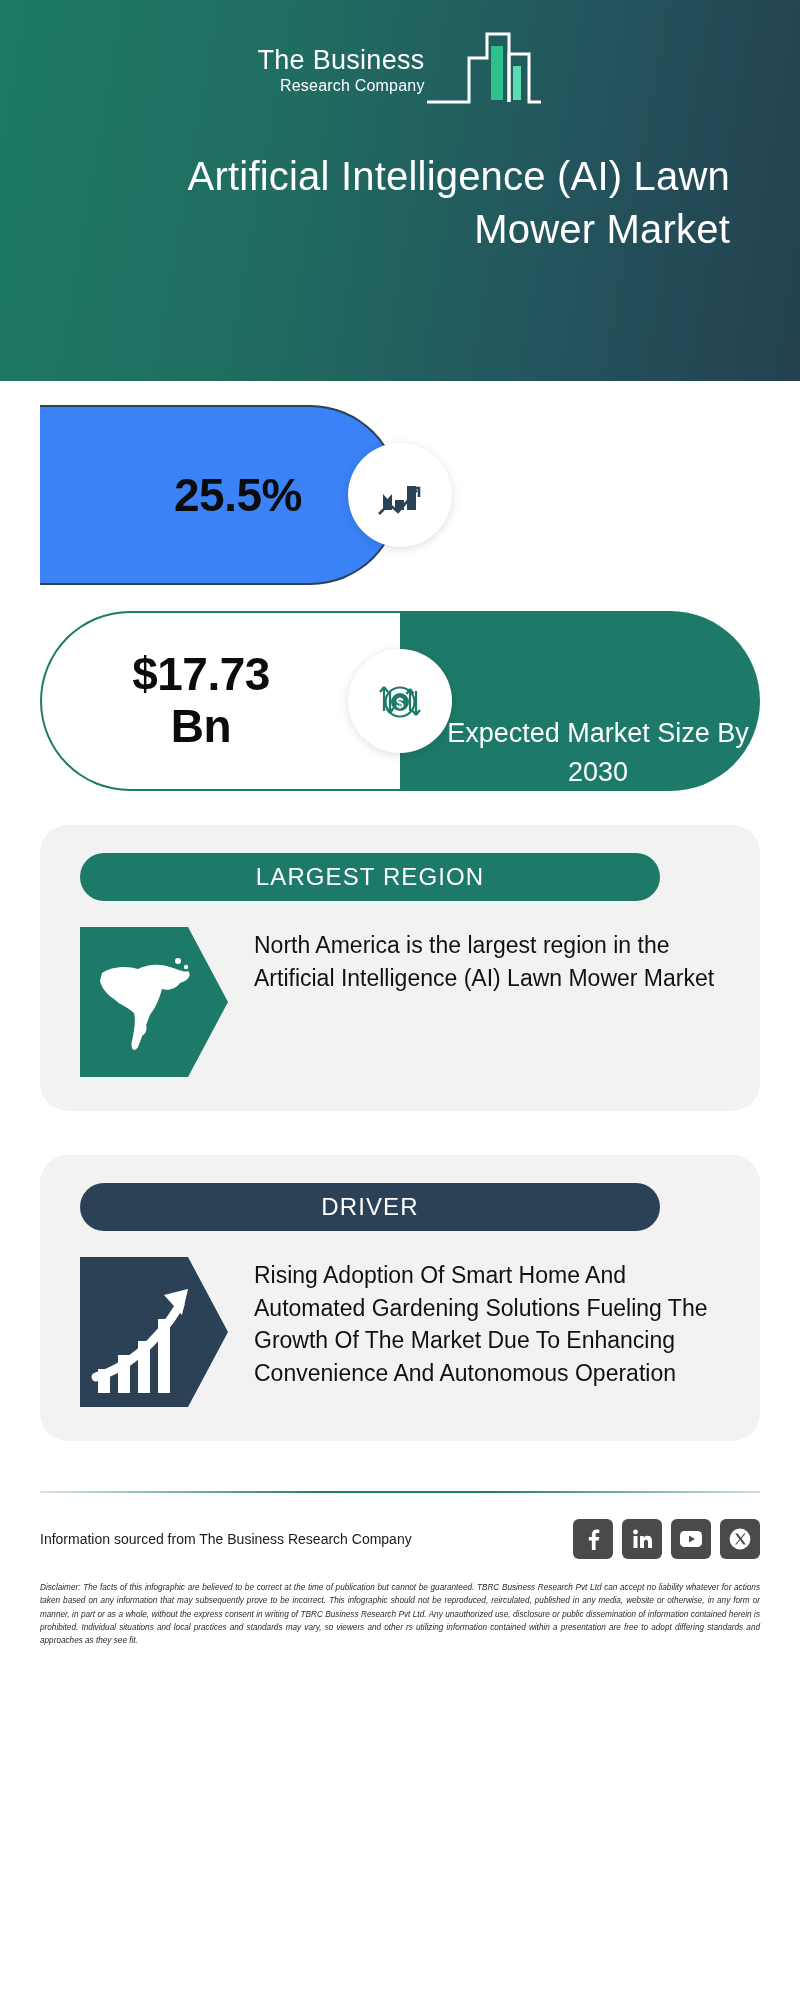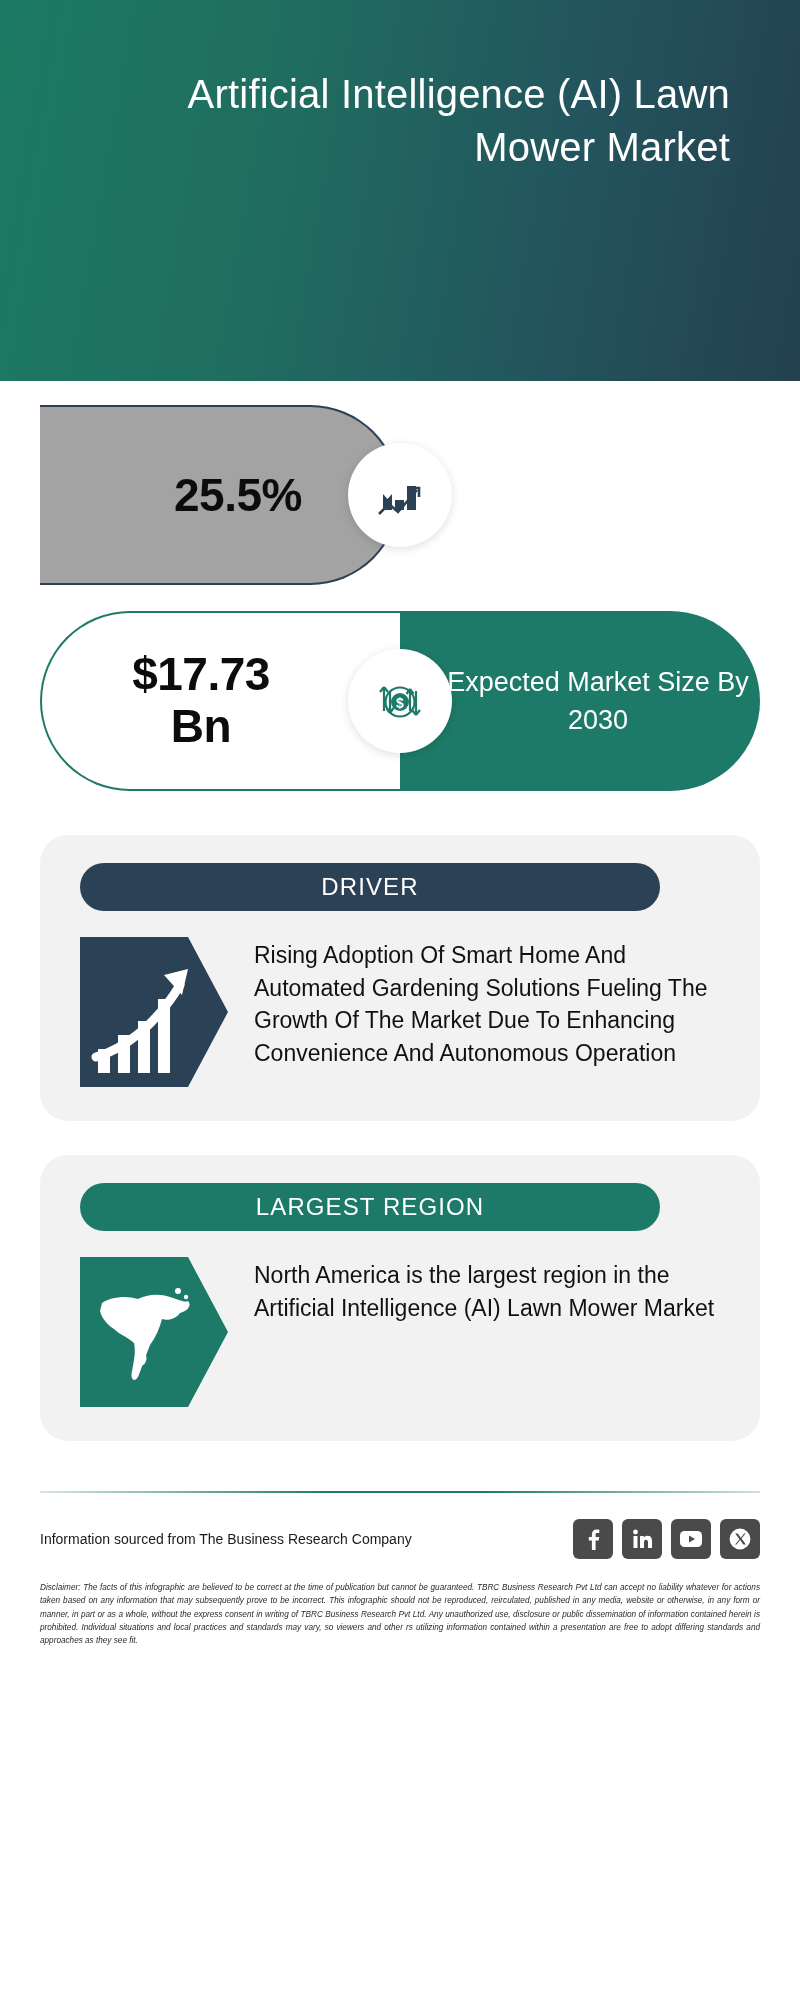--- a/index.html
+++ b/index.html
@@ -55,21 +55,21 @@
     border-radius:90px 0 0 90px;
     display:flex; align-items:center; justify-content:center;
     padding-right:34px;
   }
   .c1-left-text {
     color:#ffffff; font-size:27px; line-height:1.42; text-align:center;
     font-weight:400;
   }
   .c1-right {
     width:50%; height:100%;
-    background:#a3a3a3;
+    background:#3b82f6;
     border:2px solid #2b4156;
     border-left:none;
     border-radius:0 90px 90px 0;
     display:flex; align-items:center; justify-content:center;
     padding-left:38px;
   }
   .c1-value { font-size:46px; font-weight:bold; color:#0c0c0c; letter-spacing:-.5px; }
 
   
   .card2 { margin-top:26px; }
@@ -83,21 +83,21 @@
     padding-right:40px;
   }
   .c2-value {
     font-size:46px; font-weight:bold; color:#0c0c0c;
     text-align:center; line-height:1.12; letter-spacing:-.5px;
   }
   .c2-right {
     width:50%; height:100%;
     background:#1e7a68;
     border-radius:0 90px 90px 0;
-    display:flex; align-items:center; justify-content:center;
+    display:flex; align-items:flex-end; justify-content:center;
     padding-left:36px;
   }
   .c2-right-text {
     color:#ffffff; font-size:27px; line-height:1.42; text-align:center;
     font-weight:400;
   }
 
   
   .badge {
     position:absolute; top:50%; left:50%;
@@ -160,20 +160,32 @@
     font-style:italic;
   }
 </style>
 </head>
 <body>
 
 <div class="page">
 
   <div class="header">
 
+    <div class="logo">
+      <div class="logo-text">
+        <div class="logo-line1">The Business</div>
+        <div class="logo-line2">Research Company</div>
+      </div>
+      <svg class="logo-mark" viewBox="0 0 118 82">
+        <path d="M2 74 H44 V30 H62 V6 H84 V74" fill="none" stroke="#ffffff" stroke-width="3"></path>
+        <path d="M84 74 V26 H104 V74 H116" fill="none" stroke="#ffffff" stroke-width="3"></path>
+        <rect x="66" y="18" width="12" height="54" fill="#2ec28b"></rect>
+        <rect x="88" y="38" width="8" height="34" fill="#59dcae"></rect>
+      </svg>
+    </div>
 
     <div class="title">Artificial Intelligence (AI) Lawn Mower Market</div>
   </div>
 
   <div class="stats">
 
     <div class="card card1">
       <div class="badge">
         <svg width="58" height="58" viewBox="0 0 58 58">
           <path d="M12 28 h9 v16 h-9 z M12 28 l4.5 5 L21 28" fill="#2b4156"></path>
@@ -202,38 +214,20 @@
           <text x="30" y="37" font-size="14" font-family="Liberation Sans, sans-serif" font-weight="bold" fill="#ffffff" text-anchor="middle">$</text>
           <path d="M14 40 V16 M14 16 l-4 5 M14 16 l4 5" fill="none" stroke="#1e7a68" stroke-width="2.2"></path>
           <path d="M20 42 V20 M20 42 l-3.5 -5 M20 42 l3.5 -5" fill="none" stroke="#1e7a68" stroke-width="2.2"></path>
           <path d="M46 20 V44 M46 44 l-4 -5 M46 44 l4 -5" fill="none" stroke="#1e7a68" stroke-width="2.2"></path>
           <path d="M40 18 V40 M40 18 l-3.5 5 M40 18 l3.5 5" fill="none" stroke="#1e7a68" stroke-width="2.2"></path>
         </svg>
       </div>
       <div class="c2-right">
         <div class="c2-right-text">Expected Market Size By 2030</div>
       </div>
-    </div>
-  </div>
-
-  <div class="panel panel-driver">
-    <div class="pill pill-driver">
-      <span class="pill-label">DRIVER</span>
-    </div>
-    <div class="panel-body">
-      <svg class="icon-tile" viewBox="0 0 148 150">
-        <path d="M0 0 H108 L148 75 L108 150 H0 Z" fill="#2b4156"></path>
-        <rect x="18" y="112" width="12" height="24" fill="#ffffff"></rect>
-        <rect x="38" y="98" width="12" height="38" fill="#ffffff"></rect>
-        <rect x="58" y="84" width="12" height="52" fill="#ffffff"></rect>
-        <rect x="78" y="62" width="12" height="74" fill="#ffffff"></rect>
-        <path d="M16 120 C44 112, 76 88, 100 48" fill="none" stroke="#ffffff" stroke-width="9" stroke-linecap="round"></path>
-        <path d="M84 38 L108 32 L102 58 Z" fill="#ffffff"></path>
-      </svg>
-      <div class="panel-text">Rising Adoption Of Smart Home And Automated Gardening Solutions Fueling The Growth Of The Market Due To Enhancing Convenience And Autonomous Operation</div>
     </div>
   </div>
 
   <div class="panel panel-region">
     <div class="pill pill-region">
       <span class="pill-label">LARGEST REGION</span>
     </div>
     <div class="panel-body">
       <svg class="icon-tile" viewBox="0 0 148 150">
         <path d="M0 0 H108 L148 75 L108 150 H0 Z" fill="#1e7a68"></path>
@@ -242,20 +236,38 @@
                  C66 98, 62 110, 58 120 C54 126, 50 122, 52 114 C54 104, 56 94, 54 86
                  C48 80, 40 78, 34 72 C28 68, 22 62, 20 54 Z" fill="#ffffff"></path>
         <path d="M60 96 C64 94, 68 98, 66 104 C64 110, 58 110, 58 104 Z" fill="#ffffff"></path>
         <circle cx="98" cy="34" r="3" fill="#ffffff"></circle>
         <circle cx="106" cy="40" r="2.2" fill="#ffffff"></circle>
       </svg>
       <div class="panel-text">North America is the largest region in the Artificial Intelligence (AI) Lawn Mower Market</div>
     </div>
   </div>
 
+  <div class="panel panel-driver">
+    <div class="pill pill-driver">
+      <span class="pill-label">DRIVER</span>
+    </div>
+    <div class="panel-body">
+      <svg class="icon-tile" viewBox="0 0 148 150">
+        <path d="M0 0 H108 L148 75 L108 150 H0 Z" fill="#2b4156"></path>
+        <rect x="18" y="112" width="12" height="24" fill="#ffffff"></rect>
+        <rect x="38" y="98" width="12" height="38" fill="#ffffff"></rect>
+        <rect x="58" y="84" width="12" height="52" fill="#ffffff"></rect>
+        <rect x="78" y="62" width="12" height="74" fill="#ffffff"></rect>
+        <path d="M16 120 C44 112, 76 88, 100 48" fill="none" stroke="#ffffff" stroke-width="9" stroke-linecap="round"></path>
+        <path d="M84 38 L108 32 L102 58 Z" fill="#ffffff"></path>
+      </svg>
+      <div class="panel-text">Rising Adoption Of Smart Home And Automated Gardening Solutions Fueling The Growth Of The Market Due To Enhancing Convenience And Autonomous Operation</div>
+    </div>
+  </div>
+
   <div class="footer">
     <div class="divider"></div>
     <div class="footer-row">
       <div class="footer-credit">
         <div>Information sourced from The Business Research Company</div>
       </div>
       <div class="socials">
         <div class="soc">
           <svg width="20" height="22" viewBox="0 0 20 22">
               <path d="M12.6 22V12.6h3.1l.5-3.6h-3.6V6.7c0-1 .3-1.7 1.8-1.7h1.9V1.8C15.9 1.7 14.8 1.6 13.5 1.6c-2.7 0-4.6 1.7-4.6 4.7V9H5.8v3.6h3.1V22z" fill="#ffffff"></path>

